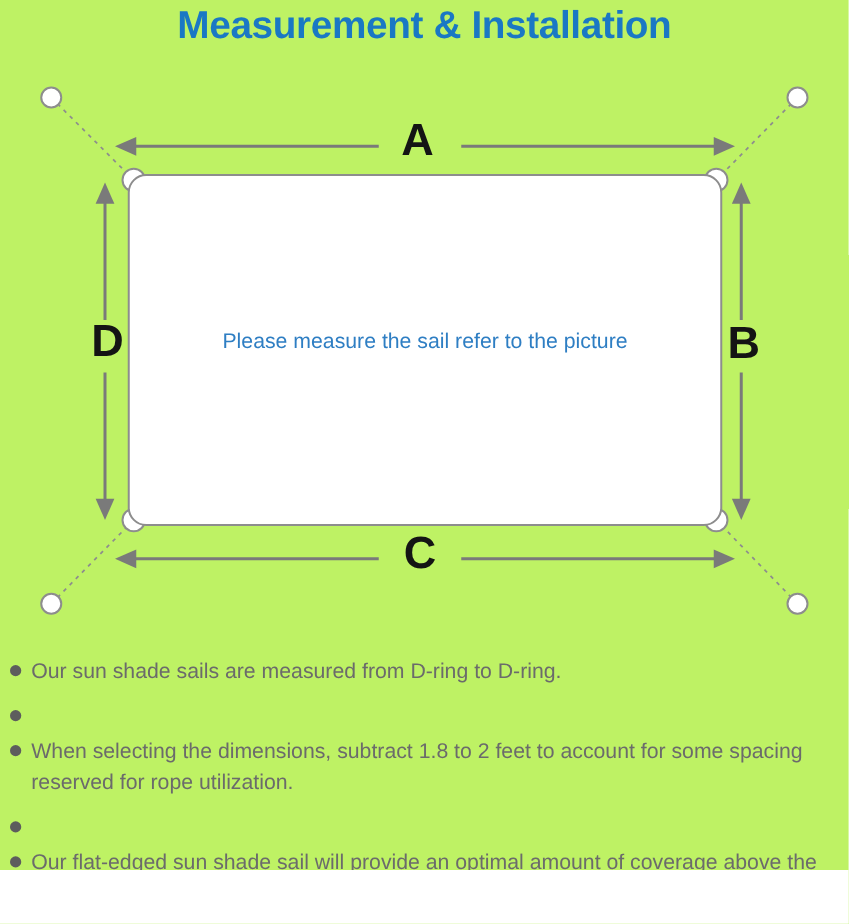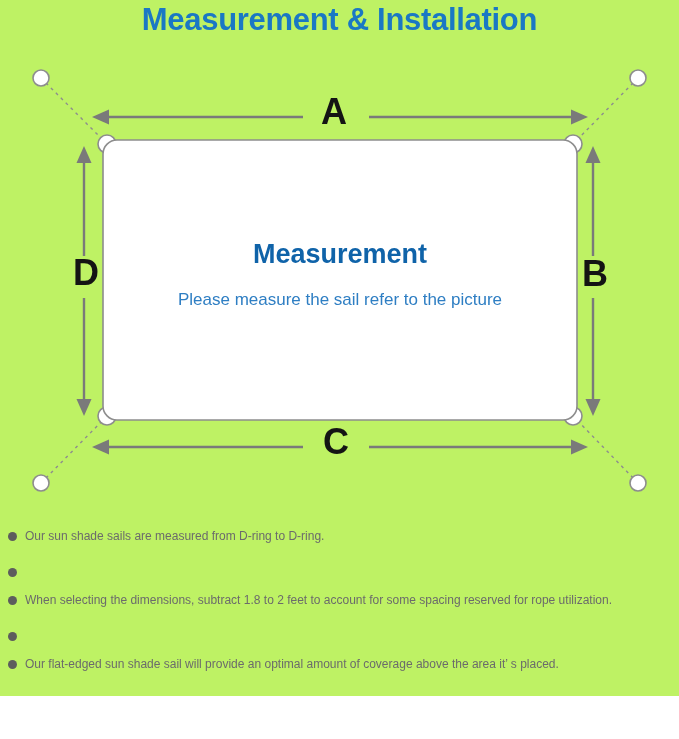--- a/index.html
+++ b/index.html
@@ -48,21 +48,21 @@
     margin-top:23px;font-size:17px;color:var(--subtitle-blue);line-height:1;
   }
   .notes{
     position:absolute;top:524px;left:8px;width:664px;
     list-style:none;margin:0;padding:0;
   }
   .notes li{
     display:flex;align-items:flex-start;
     margin-bottom:11px;
     color:var(--note-text);
-    font-size:12px;line-height:25px;
+    font-size:17px;line-height:25px;
   }
   .bullet{
     flex:0 0 auto;
     width:9px;height:9px;border-radius:50%;
     background:var(--bullet-gray);
     margin:8px 8px 0 0;
   }
 </style>
 </head>
 <body>
@@ -110,21 +110,20 @@
     <line class="arrow-line" x1="593" y1="243" x2="593" y2="345"></line>
     <polygon class="arrow-head" points="593,361 585.5,344 600.5,344"></polygon>
   </svg>
 
   <div class="dim-label" style="left:334px;top:94px;">A</div>
   <div class="dim-label" style="left:595px;top:256px;">B</div>
   <div class="dim-label" style="left:336px;top:424px;">C</div>
   <div class="dim-label" style="left:86px;top:255px;">D</div>
 
   <div class="center-text">
-    <div class="main">Measurement</div>
     <div class="sub">Please measure the sail refer to the picture</div>
   </div>
 
   <ul class="notes">
     <li>
       <span class="bullet"></span>
       <span>Our sun shade sails are measured from D-ring to D-ring.</span>
     </li>
     <li>
       <span class="bullet"></span>

